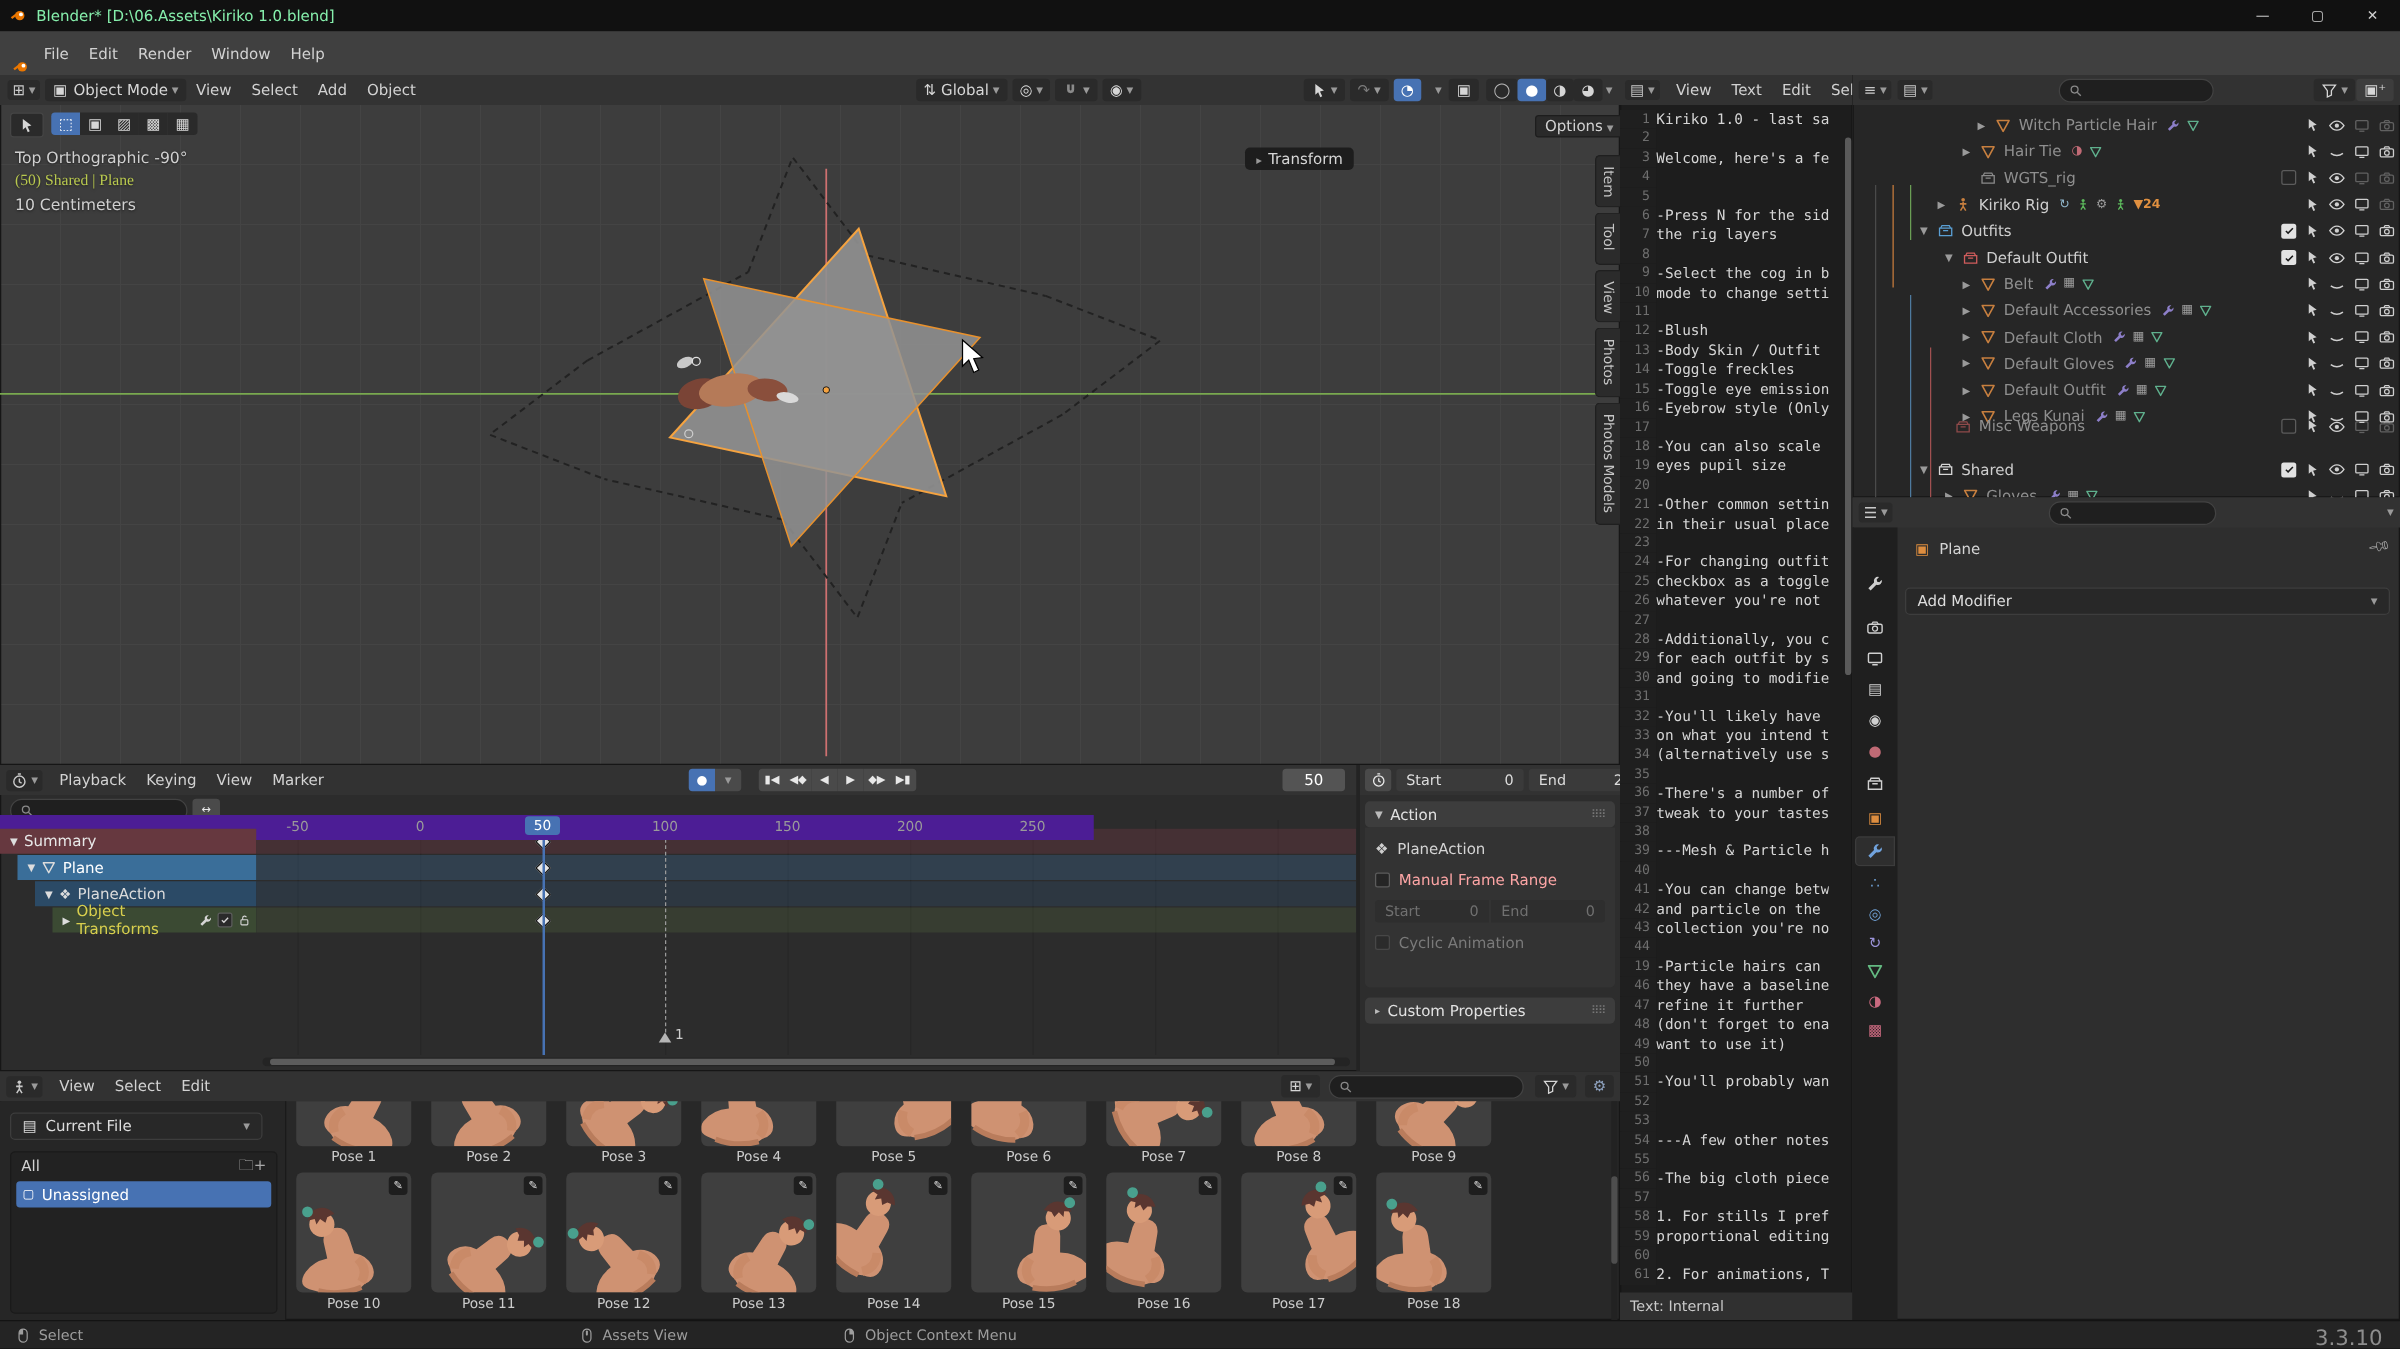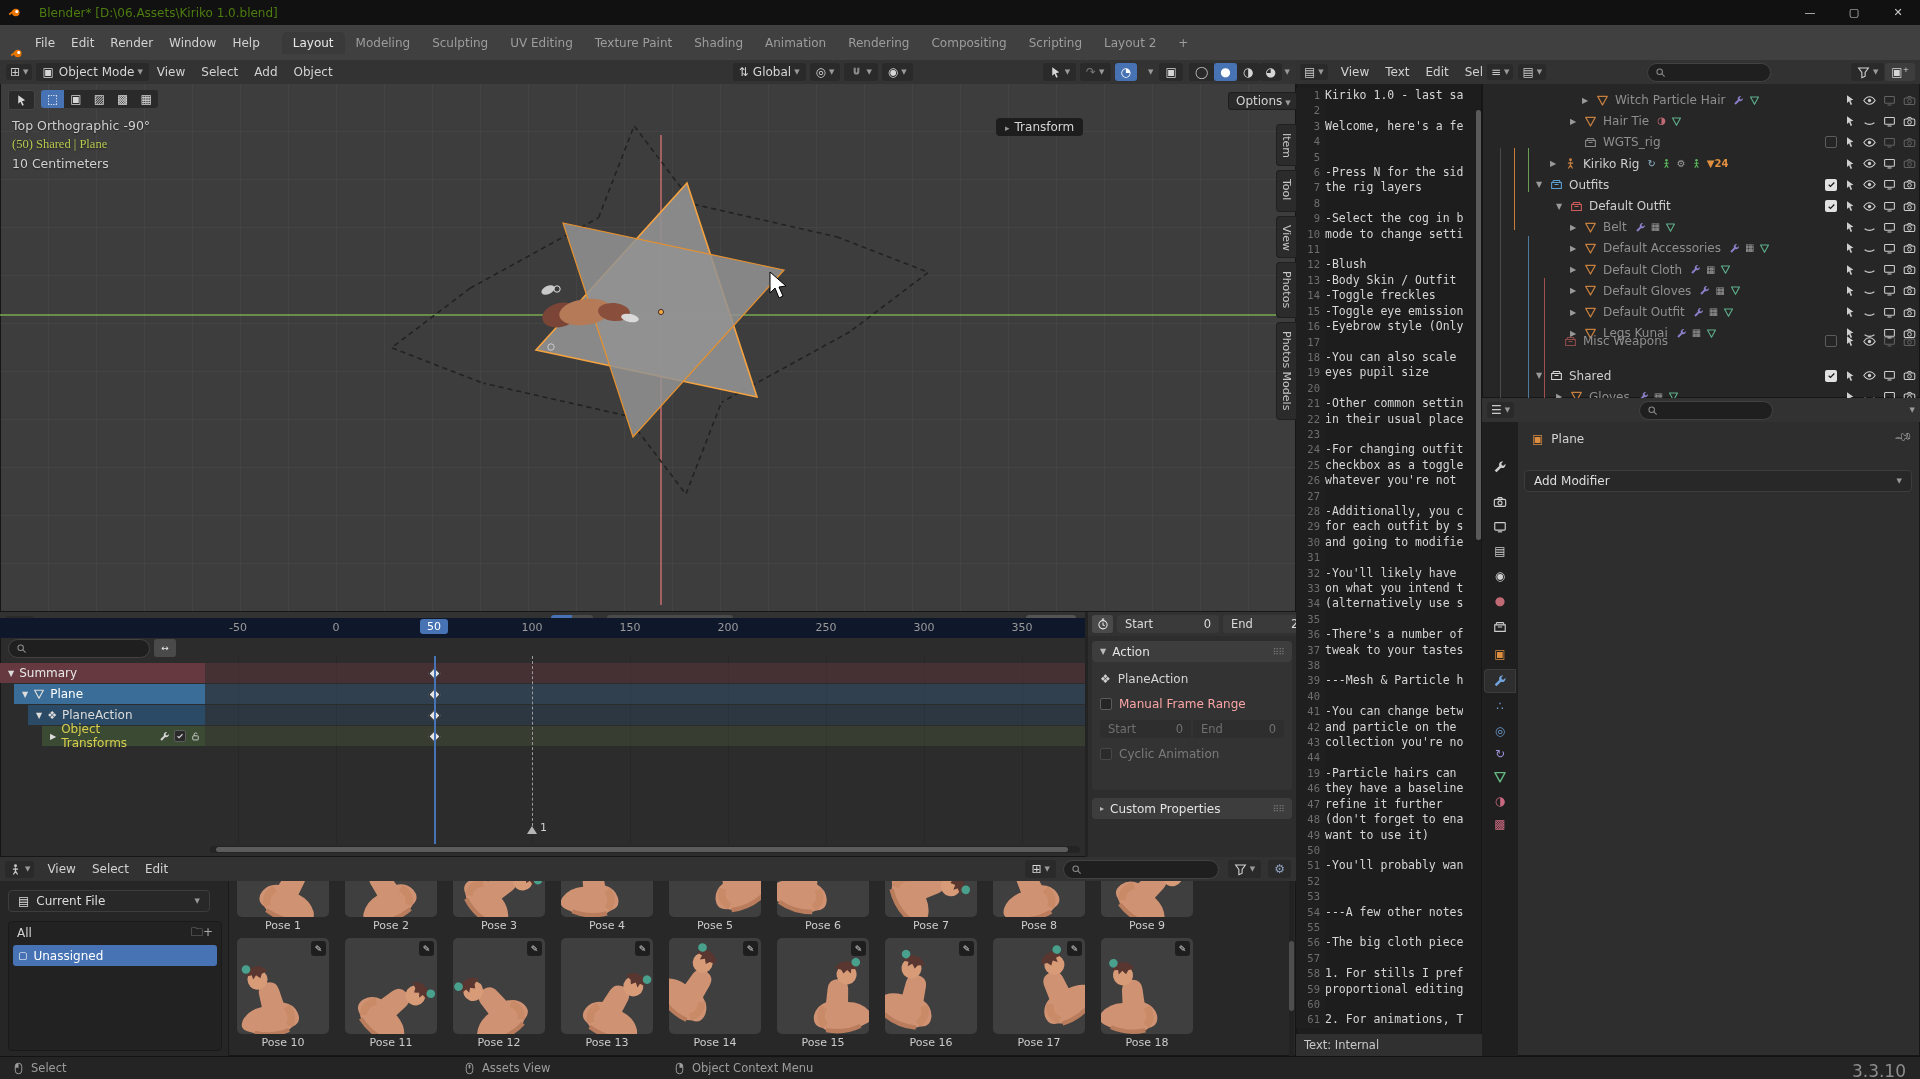--- a/index.html
+++ b/index.html
@@ -5,21 +5,21 @@
   html,body{margin:0;padding:0;background:#000;}
   .screen{position:relative;width:1920px;height:1079px;background:#1d1d1d;overflow:hidden;
     font-family:"DejaVu Sans","Liberation Sans",sans-serif;font-size:12px;color:#d4d4d4;
     -webkit-font-smoothing:antialiased;}
   .abs{position:absolute;}
   .ic{width:13px;height:13px;display:inline-block;vertical-align:middle;}
   .dd{font-size:7px;color:#9a9a9a;margin-left:3px;}
   .mi{padding:2px 8px;color:#d2d2d2;font-size:12px;white-space:nowrap;border-radius:3px;}
   
   #titlebar{left:0;top:0;width:1920px;height:25px;background:#111111;display:flex;align-items:center;}
-  #titlebar .title{color:#4d7c0f;font-size:12px;margin-left:18px;}
+  #titlebar .title{color:#86efac;font-size:12px;margin-left:8px;}
   .winbtn{width:44px;height:25px;display:flex;align-items:center;justify-content:center;color:#cfcfcf;font-size:11px;}
   
   #topbar{left:0;top:25px;width:1920px;height:35px;background:#404040;display:flex;align-items:flex-end;}
   #menu-row{display:flex;align-items:center;height:35px;}
   #tab-row{display:flex;align-items:center;height:35px;margin-left:14px;}
   .ws-tab{padding:4px 11px;color:#9d9d9d;font-size:12px;border-radius:5px 5px 0 0;white-space:nowrap;}
   .ws-tab.active{background:#3a3a3a;color:#e8e8e8;}
   
   .ed-header{position:absolute;left:0;right:0;top:0;height:24px;background:#323232;display:flex;align-items:center;padding:0 5px;box-sizing:border-box;gap:1px;}
   .edtype{display:flex;align-items:center;background:#2a2a2a;border-radius:3px;padding:2px 4px;margin-right:4px;color:#c9c9c9;}
@@ -180,34 +180,20 @@
     <svg class="ic" style="margin:0 4px 0 10px">
         <use href="#i-blender"></use>
       </svg>
     <div id="menu-row">
         <div class="mi">File</div>
         <div class="mi">Edit</div>
         <div class="mi">Render</div>
         <div class="mi">Window</div>
         <div class="mi">Help</div>
       </div>
-    <div id="tab-row">
-        <div class="ws-tab active">Layout</div>
-        <div class="ws-tab">Modeling</div>
-        <div class="ws-tab">Sculpting</div>
-        <div class="ws-tab">UV Editing</div>
-        <div class="ws-tab">Texture Paint</div>
-        <div class="ws-tab">Shading</div>
-        <div class="ws-tab">Animation</div>
-        <div class="ws-tab">Rendering</div>
-        <div class="ws-tab">Compositing</div>
-        <div class="ws-tab">Scripting</div>
-        <div class="ws-tab">Layout 2</div>
-        <div class="ws-tab">+</div>
-      </div>
   </div>
 
   <div class="abs" id="viewport">
     <svg class="abs" width="1296" height="552" style="left:0;top:0">
       <line x1="0" y1="255" x2="1296" y2="255" stroke="#79a94f" stroke-width="1.4"></line>
       <line x1="661" y1="75" x2="661" y2="545" stroke="#cf7070" stroke-width="1.4"></line>
       <g stroke="#222" stroke-width="1.6" stroke-dasharray="5 4" fill="none" transform="rotate(-8 660 250)">
         <path d="M612 150 660 64 708 150"></path>
           <path d="M612 350 660 436 708 350"></path>
         <path d="M475 202 389 250 475 298"></path>
@@ -414,21 +400,21 @@
         <div style="position: absolute; left: 0px; right: 0px; height: 20px; top: 70px; background: rgba(86, 112, 62, 0.25);"></div>
         <div class="key" style="left: 225px; top: 13px;"></div>
         <div class="key" style="left: 225px; top: 34px;"></div>
         <div class="key" style="left: 225px; top: 55px;"></div>
         <div class="key" style="left: 225px; top: 76px;"></div>
         <div style="position: absolute; top: 0px; height: 170px; width: 0px; border-left: 1px dashed rgb(154, 154, 154); left: 327px;"></div>
         <div style="position: absolute; left: 322px; top: 170px; width: 0px; height: 0px; border-left: 5px solid transparent; border-right: 5px solid transparent; border-bottom: 8px solid rgb(181, 181, 181);"></div>
         <span style="position: absolute; left: 335px; top: 165px; color: rgb(207, 207, 207); font-size: 11px;">1</span>
         <div style="position: absolute; top: 0px; bottom: 0px; width: 2px; background: rgb(71, 114, 179); left: 229px;"></div>
       </div>
-    <div id="dope-ruler" class="abs" style="left:0;top:6px;width:1085px;height:20px;background:#0f172a;overflow:hidden">
+    <div id="dope-ruler" class="abs" style="left:0;top:40px;width:875px;height:20px;background:#4c1d95;overflow:hidden">
         <span style="position: absolute; top: 3px; transform: translateX(-50%); color: rgb(154, 154, 154); font-size: 11px; left: 238px;">-50</span>
         <span style="position: absolute; top: 3px; transform: translateX(-50%); color: rgb(154, 154, 154); font-size: 11px; left: 336px;">0</span>
         <span style="position: absolute; top: 3px; transform: translateX(-50%); color: rgb(154, 154, 154); font-size: 11px; left: 434px;">50</span>
         <span style="position: absolute; top: 3px; transform: translateX(-50%); color: rgb(154, 154, 154); font-size: 11px; left: 532px;">100</span>
         <span style="position: absolute; top: 3px; transform: translateX(-50%); color: rgb(154, 154, 154); font-size: 11px; left: 630px;">150</span>
         <span style="position: absolute; top: 3px; transform: translateX(-50%); color: rgb(154, 154, 154); font-size: 11px; left: 728px;">200</span>
         <span style="position: absolute; top: 3px; transform: translateX(-50%); color: rgb(154, 154, 154); font-size: 11px; left: 826px;">250</span>
         <span style="position: absolute; top: 3px; transform: translateX(-50%); color: rgb(154, 154, 154); font-size: 11px; left: 924px;">300</span>
         <span style="position: absolute; top: 3px; transform: translateX(-50%); color: rgb(154, 154, 154); font-size: 11px; left: 1022px;">350</span>
         <div style="position: absolute; top: 1px; transform: translateX(-50%); background: rgb(71, 114, 179); color: rgb(255, 255, 255); border-radius: 3px; padding: 1px 7px; font-size: 11px; left: 434px;">50</div>

